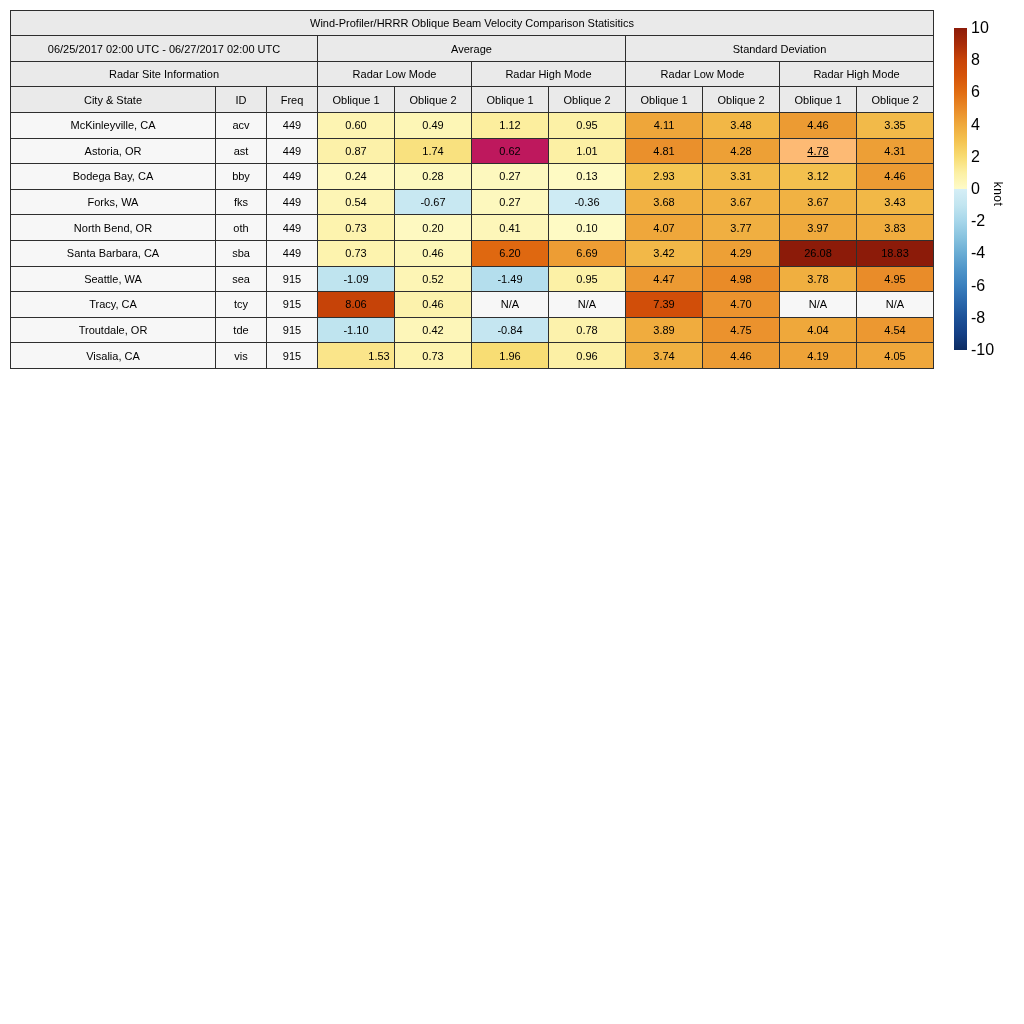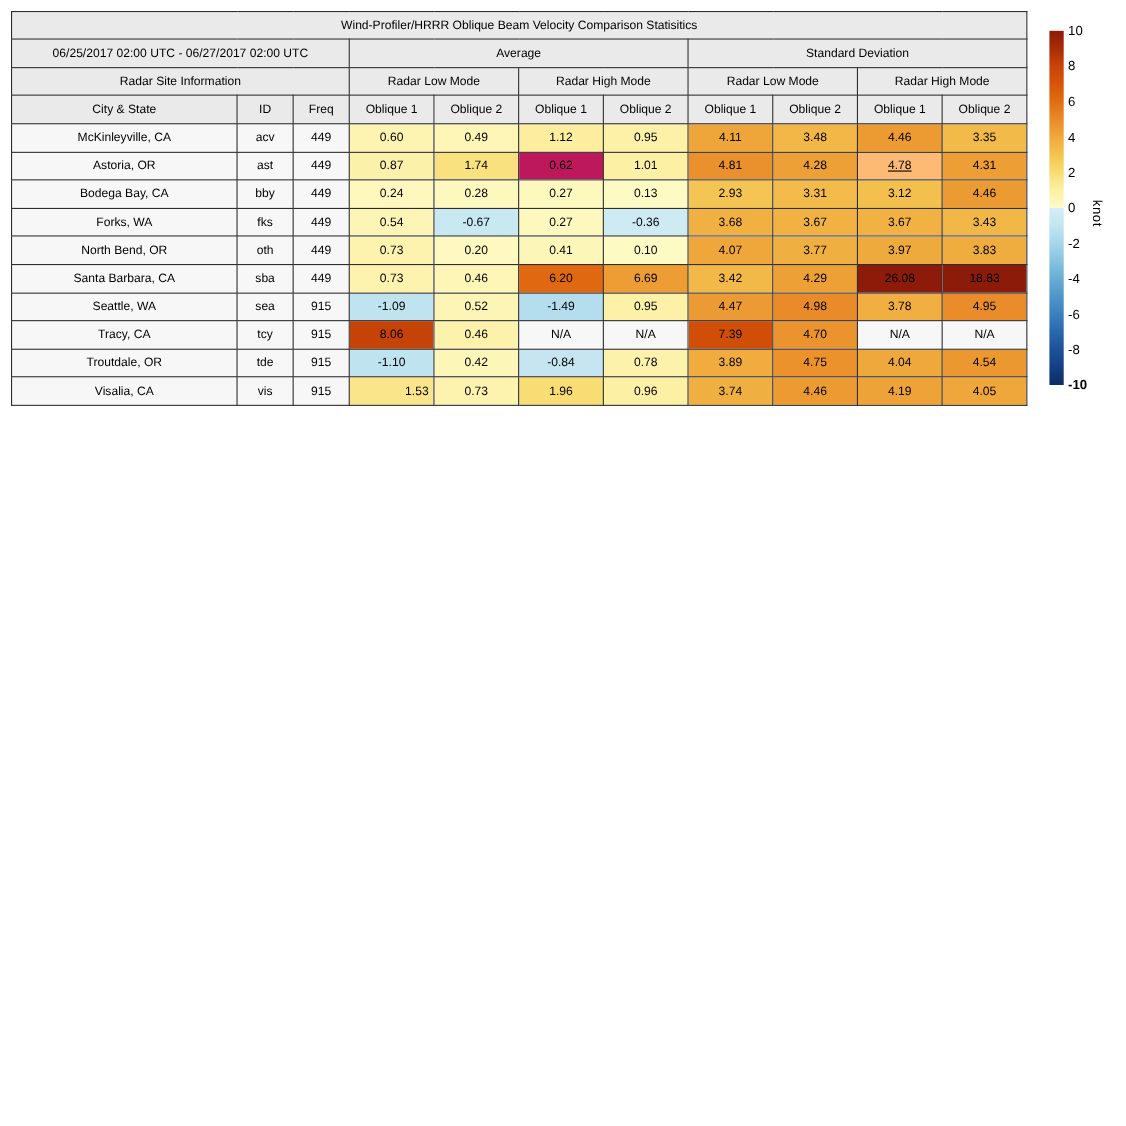--- a/index.html
+++ b/index.html
@@ -27,21 +27,21 @@
   tr.hrow2{height:26px;}
   tr.drow{height:25.6px;}
   .hbg{background:#eaeaea;}
   .labelbg{background:#f7f7f7;}
 
   .colorbar{
     position:absolute;left:954px;top:28px;width:13px;height:322px;
   }
   .cbar-tick{
     position:absolute;left:971px;width:40px;
-    font-size:12px;color:#000;text-align:left;
+    font-size:16px;color:#000;text-align:left;
     transform:translateY(-50%);
   }
   .cbar-label{
     position:absolute;left:991px;top:194px;
     transform:translateY(-50%);
     writing-mode:vertical-rl;
     font-size:12px;color:#000;letter-spacing:0.5px;
   }
 </style>
 </head>
@@ -232,17 +232,17 @@
       <div class="cbar-tick" style="top: 28px;">10</div>
       <div class="cbar-tick" style="top: 60.2px;">8</div>
       <div class="cbar-tick" style="top: 92.4px;">6</div>
       <div class="cbar-tick" style="top: 124.6px;">4</div>
       <div class="cbar-tick" style="top: 156.8px;">2</div>
       <div class="cbar-tick" style="top: 189px;">0</div>
       <div class="cbar-tick" style="top: 221.2px;">-2</div>
       <div class="cbar-tick" style="top: 253.4px;">-4</div>
       <div class="cbar-tick" style="top: 285.6px;">-6</div>
       <div class="cbar-tick" style="top: 317.8px;">-8</div>
-      <div class="cbar-tick" style="top: 350px; font-weight: bold;">-10</div>
+      <div class="cbar-tick" style="top: 350px;">-10</div>
     </div>
   <div class="cbar-label">knot</div>
 
 </div>
 
 </body></html>

